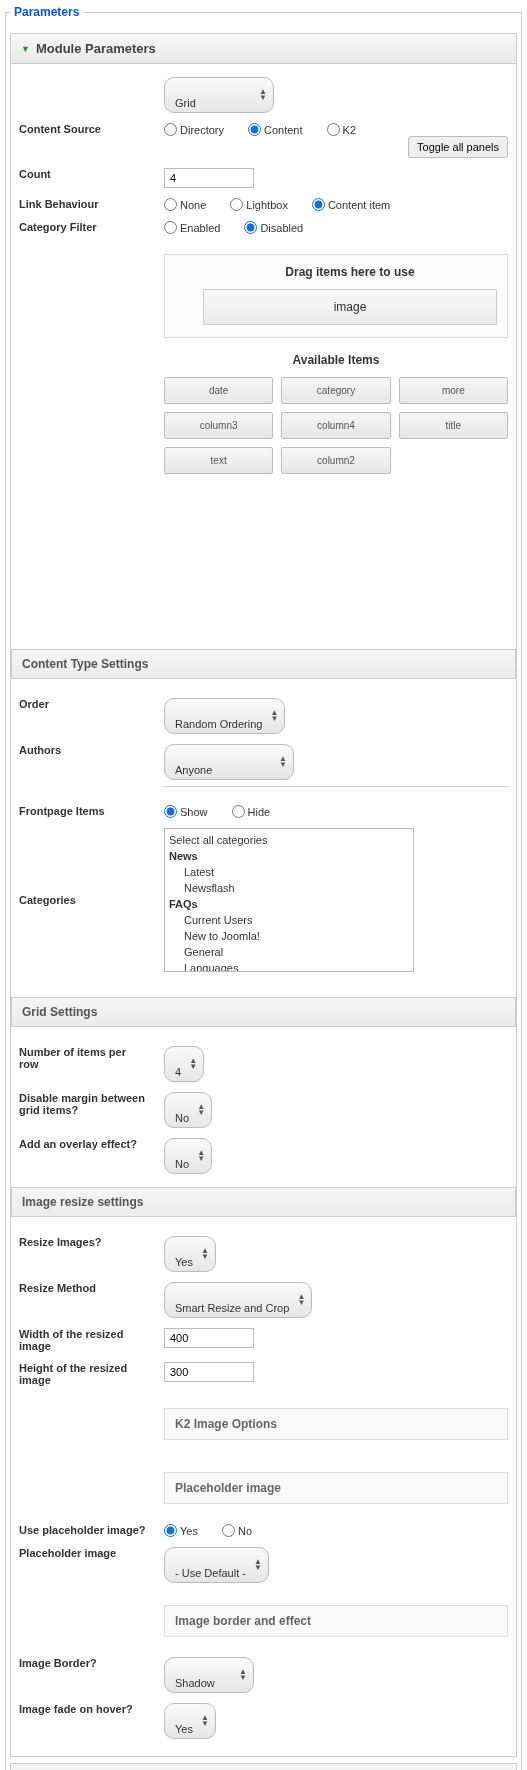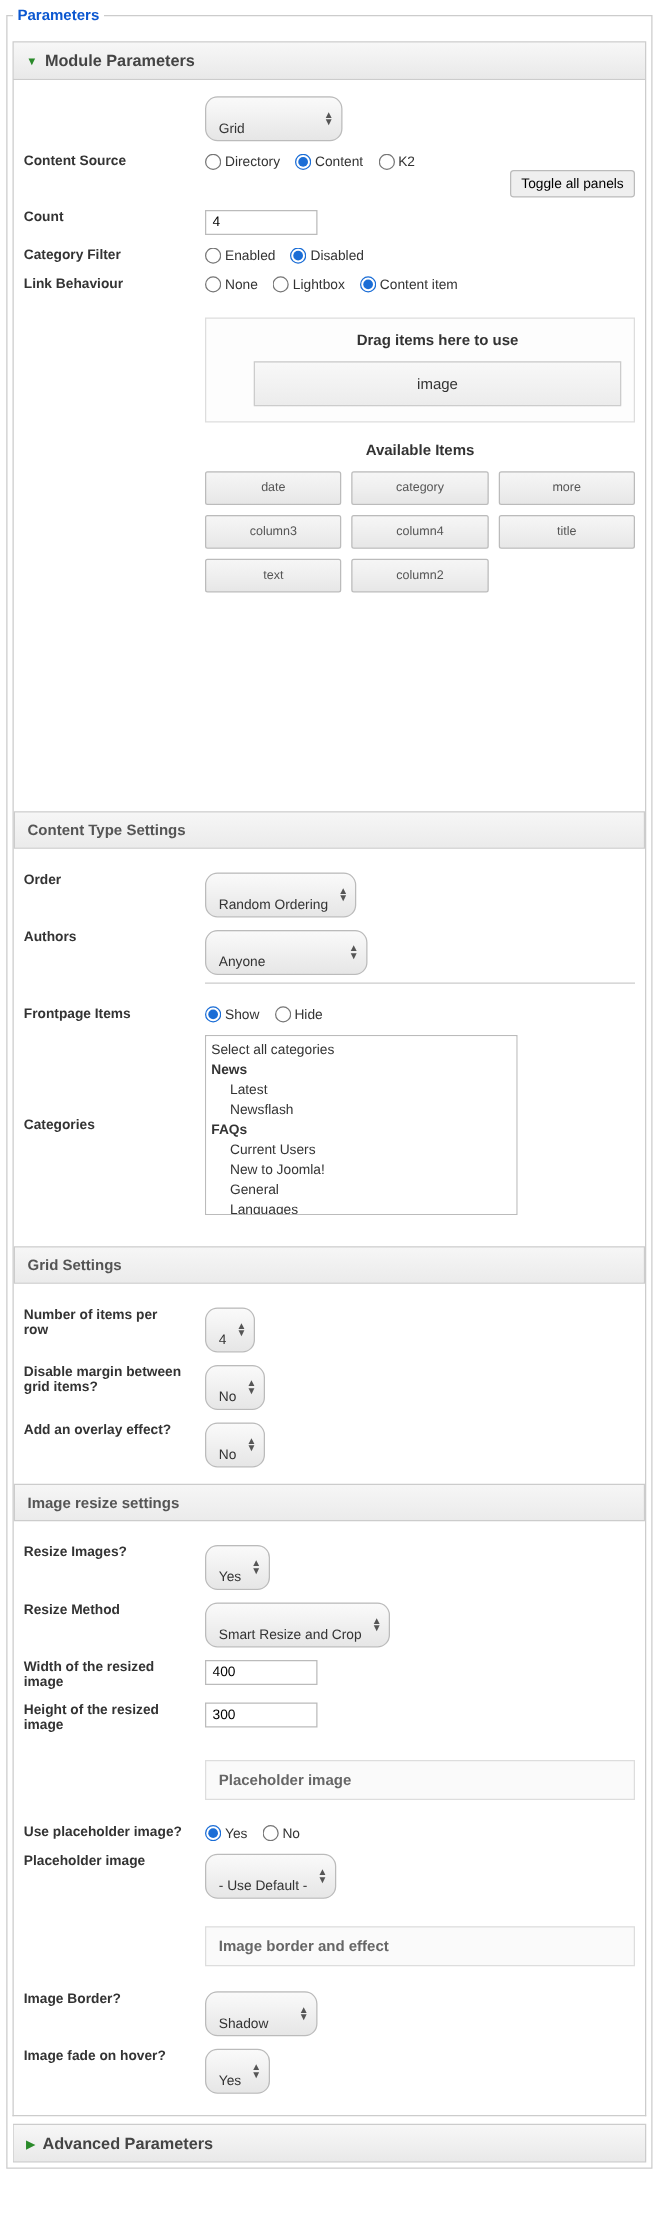--- a/index.html
+++ b/index.html
@@ -10,21 +10,21 @@
 .panel-head .tri { font-size: 9px; }
 .tri-open { color: #2a8a2a; }
 .tri-closed { color: #2a8a2a; }
 .panel-body { border: 1px solid #ccc; border-top: none; padding: 8px 0 12px 0; }
 table.ptbl { width: 100%; border-collapse: collapse; }
 table.ptbl td { padding: 5px 8px; vertical-align: top; }
 table.ptbl td.lbl { width: 145px; color: #333; font-weight: bold; font-size: 11px; }
 .select { background: linear-gradient(#fafafa,#e6e6e6); border: 1px solid #bbb; border-radius: 10px; padding: 19px 22px 3px 10px; font-size: 11px; display: inline-block; position: relative; min-width: 100px; }
 .select .arr { position: absolute; right: 6px; top: 50%; transform: translateY(-50%); font-size: 8px; line-height: 6px; color: #555; }
 .toggle-btn { float: right; background: #efefef; border: 1px solid #bbb; border-radius: 3px; padding: 4px 8px; font-size: 11px; cursor: pointer; }
-.radio-row { display: flex; align-items: center; gap: 12px; flex-wrap: wrap; }
+.radio-row { display: flex; align-items: center; gap: 24px; flex-wrap: wrap; }
 .radio-row label { display: flex; align-items: center; gap: 3px; font-size: 11px; cursor: pointer; }
 input[type=radio] { accent-color: #1a6dd6; }
 input[type=text].txt { border: 1px solid #bbb; padding: 3px 5px; font-size: 11px; width: 90px; }
 .drag-box { border: 1px solid #ddd; background: #fdfdfd; margin: 10px 0 5px 0; padding-left: 28px; }
 .drag-title { text-align: center; font-weight: bold; padding: 10px 0; font-size: 12px; color: #333; }
 .drag-slot { margin: 0 10px 12px 10px; border: 1px solid #ccc; background: linear-gradient(#f8f8f8,#ececec); text-align: center; padding: 10px 0; font-size: 12px; color: #333; }
 .avail-title { text-align: center; font-weight: bold; padding: 10px 0; font-size: 12px; }
 .items-grid { display: grid; grid-template-columns: repeat(3,1fr); gap: 8px; padding: 0 0 10px 0; }
 .item-btn { background: linear-gradient(#f6f6f6,#e7e7e7); border: 1px solid #bbb; border-radius: 2px; text-align: center; padding: 7px 0; font-size: 10px; color: #555; cursor: move; }
 .section-head-inner { background: linear-gradient(#f6f6f6,#ebebeb); border: 1px solid #ccc; padding: 7px 10px; font-weight: bold; color: #555; font-size: 12px; }
@@ -74,46 +74,46 @@
                 </label>
           </span>
           <button class="toggle-btn">Toggle all panels</button>
         </td>
       </tr>
       <tr>
         <td class="lbl">Count</td>
         <td><input type="text" class="txt" value="4" style=""></td>
       </tr>
       <tr>
+        <td class="lbl">Link Behaviour</td>
+        <td class="radio-row">
+          <label>
+                <input type="radio" name="lb" style="">
+                <span>None</span>
+              </label>
+          <label>
+                <input type="radio" name="lb" style="">
+                <span>Lightbox</span>
+              </label>
+          <label>
+                <input type="radio" name="lb" checked="" style="">
+                <span>Content item</span>
+              </label>
+        </td>
+      </tr>
+      <tr>
         <td class="lbl">Category Filter</td>
         <td class="radio-row">
           <label>
                 <input type="radio" name="cf" style="">
                 <span>Enabled</span>
               </label>
           <label>
                 <input type="radio" name="cf" checked="" style="">
                 <span>Disabled</span>
-              </label>
-        </td>
-      </tr>
-      <tr>
-        <td class="lbl">Link Behaviour</td>
-        <td class="radio-row">
-          <label>
-                <input type="radio" name="lb" style="">
-                <span>None</span>
-              </label>
-          <label>
-                <input type="radio" name="lb" style="">
-                <span>Lightbox</span>
-              </label>
-          <label>
-                <input type="radio" name="lb" checked="" style="">
-                <span>Content item</span>
               </label>
         </td>
       </tr>
       <tr>
         <td class="lbl"></td>
         <td>
           <div class="drag-box">
             <div class="drag-title">Drag items here to use</div>
             <div id="drag-slots">
                   <div class="drag-slot">image</div>
@@ -224,20 +224,26 @@
         <td class="lbl">Width of the resized image</td>
         <td><input type="text" class="txt" value="400" style=""></td>
       </tr>
       <tr>
         <td class="lbl">Height of the resized image</td>
         <td><input type="text" class="txt" value="300" style=""></td>
       </tr>
       <tr>
             <td class="lbl"></td>
             <td>
+              <div class="subpanel">K2 Image Options</div>
+            </td>
+          </tr>
+      <tr>
+            <td class="lbl"></td>
+            <td>
               <div class="subpanel">Placeholder image</div>
             </td>
           </tr>
       <tr>
         <td class="lbl">Use placeholder image?</td>
         <td class="radio-row">
           <label>
                 <input type="radio" name="up" checked="" style="">
                 <span>Yes</span>
               </label>

